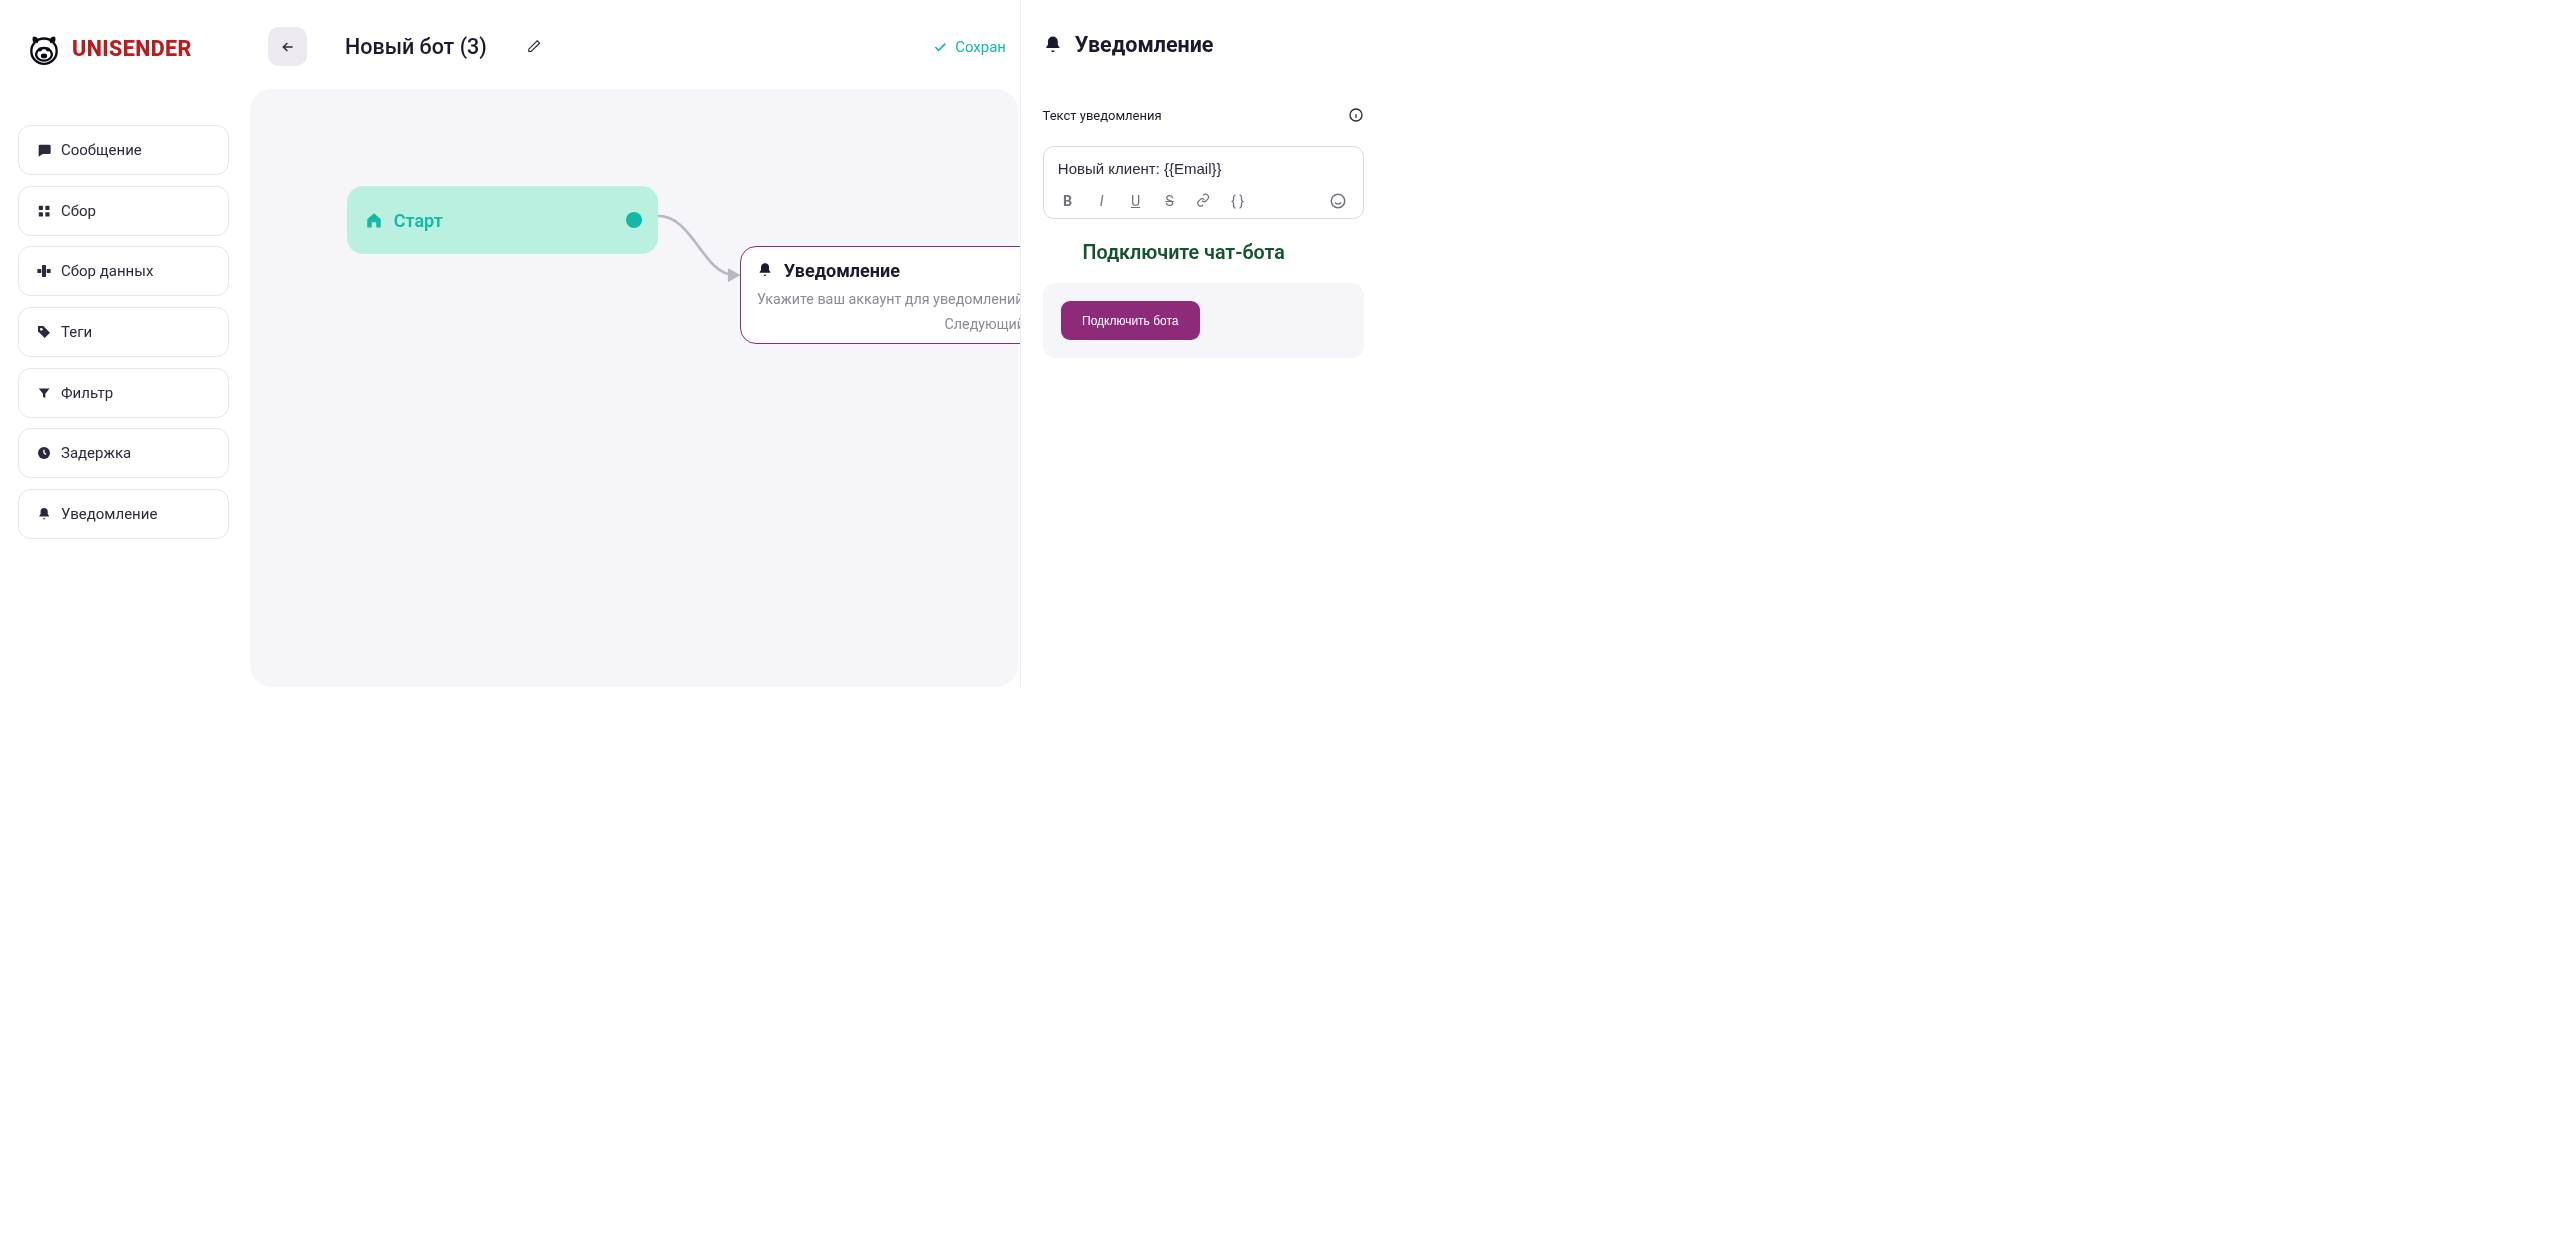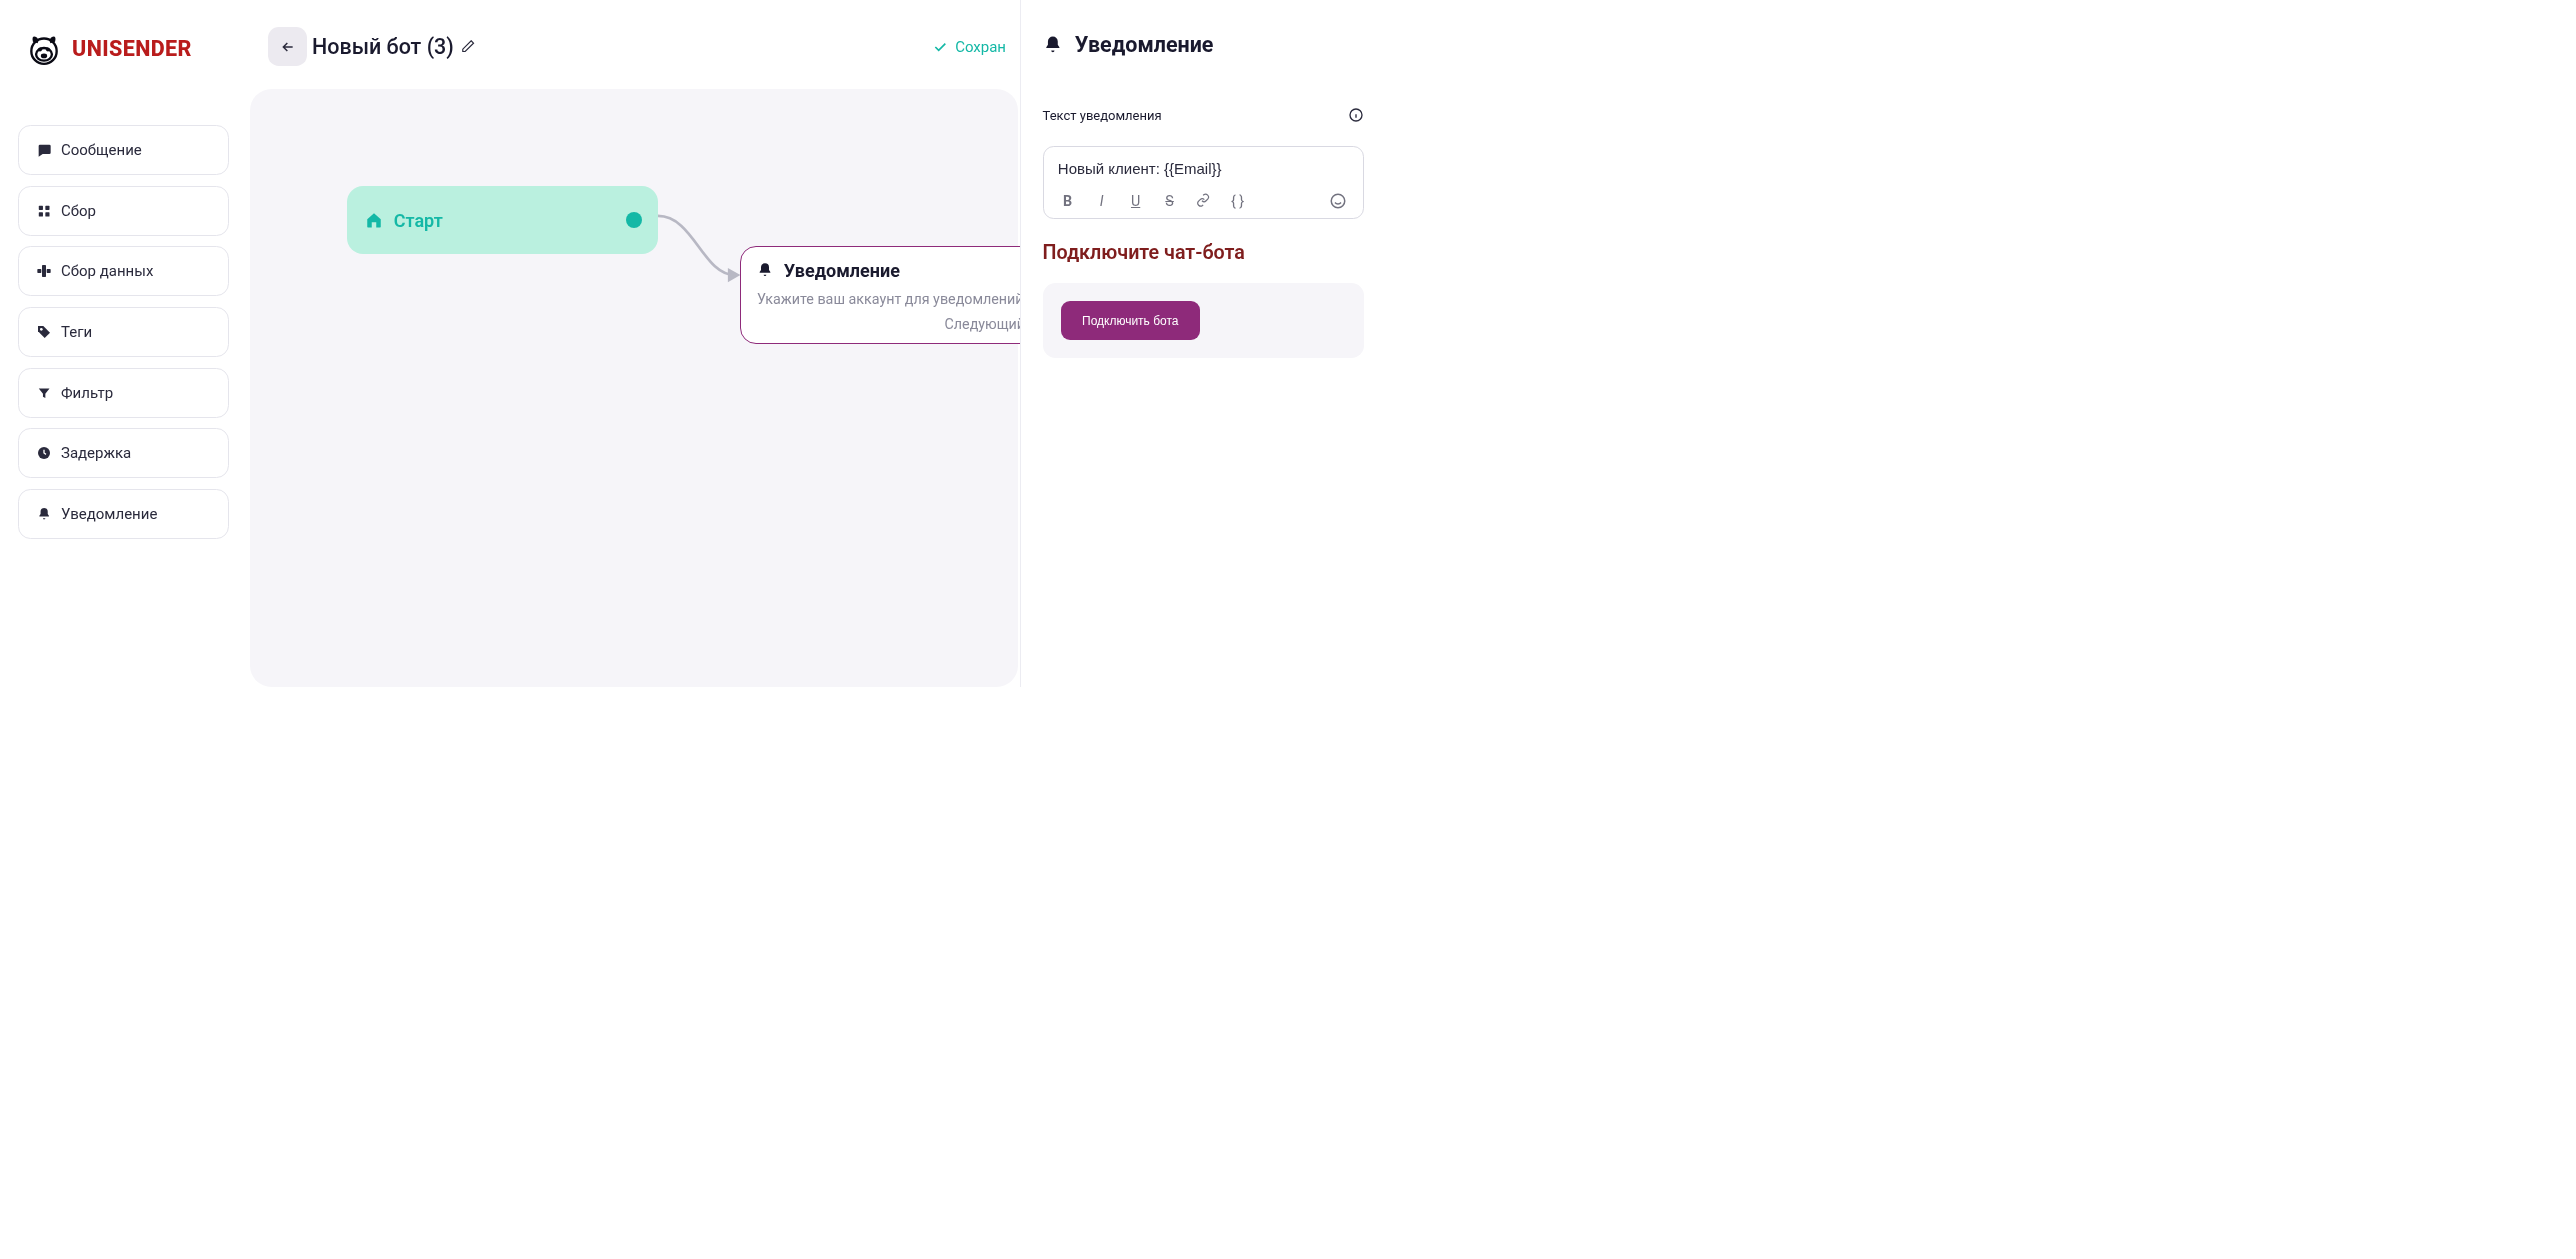--- a/index.html
+++ b/index.html
@@ -33,21 +33,21 @@
   color: #b91c1c;
 }
 
 .header-bar {
   position: absolute;
   left: 268px;
   top: 27px;
   right: 376px;
   display: flex;
   align-items: center;
-  gap: 5px;
+  gap: 38px;
 }
 .back-btn {
   width: 39px;
   height: 39px;
   border-radius: 10.7px;
   background: #eceaf0;
   display: flex;
   align-items: center;
   justify-content: center;
   cursor: pointer;
@@ -245,22 +245,23 @@
   align-items: center;
   justify-content: center;
   color: #72727f;
   cursor: pointer;
 }
 .tool.emoji { margin-left: auto; }
 
 .rpanel-h2 {
   font-size: 19.7px;
   font-weight: 600;
-  color: #7f1d1d;
+  color: #14532d;
   margin-bottom: 19.7px;
+  margin-left: 40px;
 }
 .connect-box {
   background: #f6f5f9;
   border-radius: 12.5px;
   padding: 18px;
 }
 .connect-desc {
   font-size: 14.3px;
   color: #2a2a3c;
   line-height: 1.5;

